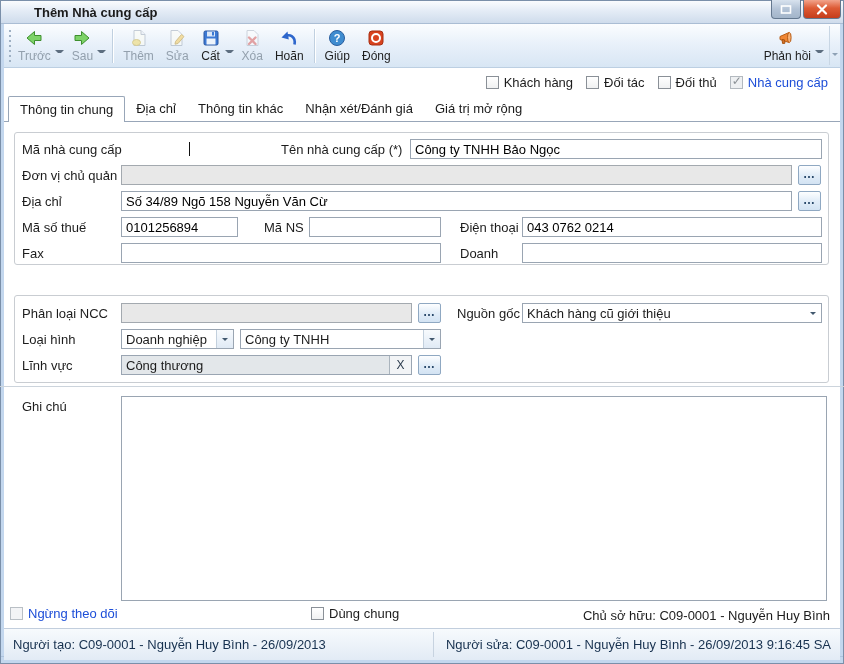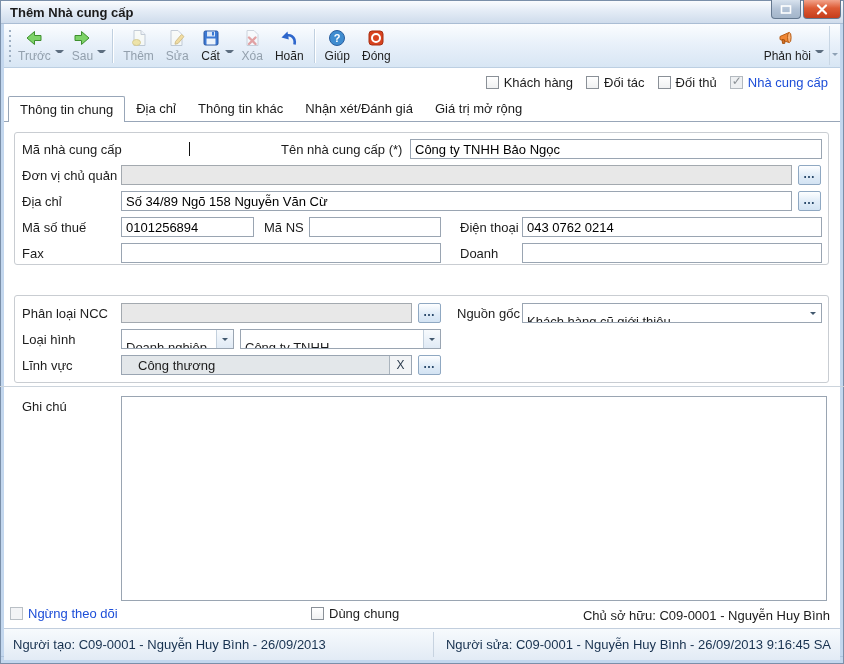--- a/index.html
+++ b/index.html
@@ -10,21 +10,21 @@
             box-shadow: inset 0 0 0 1px #7a8fa9; overflow:hidden; }
 
   
   .frame-left  { position:absolute; left:1px;  top:24px; bottom:1px; width:3px;  background:#c3d7ee; }
   .frame-right { position:absolute; right:1px; top:24px; bottom:1px; width:3px;  background:#c3d7ee; }
   .frame-bottom{ position:absolute; left:1px; right:1px; bottom:1px; height:7px; background:#c3d7ee; border-top:1px solid #aec3dd; }
 
   
   .titlebar { position:absolute; left:1px; top:1px; right:1px; height:23px;
               background:linear-gradient(#fafcfe, #e4ecf6 45%, #cfdcec);
-              border-bottom:1px solid #aabdd4; display:flex; align-items:center; }
+              border-bottom:1px solid #aabdd4; display:flex; align-items:center;padding-left:24px; }
   .title-text { margin-left:9px; font-weight:bold; color:#1b1b1b; }
   .winbtn { position:absolute; top:0; height:19px; border:1px solid #64788f; border-top:none;
             border-radius:0 0 4px 4px; display:flex; align-items:center; justify-content:center; }
   .winbtn-max  { left:771px; width:30px; background:linear-gradient(#d8e2ee, #b3c3d6 50%, #a3b5ca); }
   .winbtn-close{ left:803px; width:38px; background:linear-gradient(#f2a48c, #dd5b35 45%, #c53d1c); }
 
   
   .toolbar { position:absolute; left:4px; right:4px; top:24px; height:44px;
              background:linear-gradient(#fbfdff, #e9f1fa 45%, #d8e6f4);
              border-bottom:1px solid #bccfe2; display:flex; align-items:center; }
@@ -72,28 +72,28 @@
             font-family:"Liberation Sans",sans-serif; font-size:13px; color:#000; padding:0 4px; }
   .finput.focused { border:1px solid #4a90d9; }
   .finput.disabled { background:#e8e8e8; border-color:#a3a9af; }
   .caret { position:absolute; left:189px; top:142px; width:1px; height:14px; background:#111; }
 
   .browse { position:absolute; width:23px; height:20px; border:1px solid #8fa8c2; border-radius:2px;
             background:linear-gradient(#fdfeff,#e2edf8 50%,#d3e3f3); color:#274769; font-weight:bold;
             font-size:12px; text-align:center; line-height:16px; letter-spacing:1px; }
 
   .combo { position:absolute; height:20px; border:1px solid #9aa5b2; background:#fff; display:flex; }
-  .combo .ctext { flex:1; padding:2px 4px; white-space:nowrap; overflow:hidden;margin-top:8px; }
+  .combo .ctext { flex:1; padding:2px 4px; white-space:nowrap; overflow:hidden; }
   .combo .cbtn { width:17px; background:linear-gradient(#f7fafd,#e0eaf5); border-left:1px solid #c3d0dd;
                  display:flex; align-items:center; justify-content:center; }
   .combo .cbtn.flat { background:#fff; border-left:none; }
   .tri { border:3.5px solid transparent; border-top-color:#42586e; margin-top:3px; }
 
   .token { position:absolute; height:20px; border:1px solid #9aa5b2; background:#e3e7ea; display:flex; }
-  .token .ttext { flex:1; padding:2px 4px;margin-left:12px; }
+  .token .ttext { flex:1; padding:2px 4px; }
   .token .tclear { width:22px; border-left:1px solid #aab4bd; background:#f2f4f6; text-align:center;
                    line-height:18px; color:#2b3b4d; font-size:12px; }
 
   .hsep { position:absolute; left:0; top:386px; width:844px; height:1px; background:#ccd4dc; }
 
   .notes-area { position:absolute; left:121px; top:396px; width:706px; height:205px;
                 border:1px solid #9aa5b2; resize:none; font-family:"Liberation Sans",sans-serif;
                 font-size:13px; background:#fff; }
 
   
@@ -290,21 +290,21 @@
 
   <span class="flabel" style="left:22px;top:168px">Đơn vị chủ quản</span>
   <input class="finput disabled" style="left: 121px; top: 165px; width: 671px;" disabled="" value="">
   <div class="browse" style="left:798px;top:165px">…</div>
 
   <span class="flabel" style="left:22px;top:194px">Địa chỉ</span>
   <input class="finput" style="left: 121px; top: 191px; width: 671px;" value="Số 34/89 Ngõ 158 Nguyễn Văn Cừ">
   <div class="browse" style="left:798px;top:191px">…</div>
 
   <span class="flabel" style="left:22px;top:220px">Mã số thuế</span>
-  <input class="finput" style="left: 121px; top: 217px; width: 133px;" value="0101256894">
+  <input class="finput" style="left: 121px; top: 217px; width: 117px;" value="0101256894">
   <span class="flabel" style="left:264px;top:220px">Mã NS</span>
   <input class="finput" style="left: 309px; top: 217px; width: 132px;" value="">
   <span class="flabel" style="left:460px;top:220px">Điện thoại</span>
   <input class="finput" style="left: 522px; top: 217px; width: 300px;" value="043 0762 0214">
 
   <span class="flabel" style="left:22px;top:246px">Fax</span>
   <input class="finput" style="left: 121px; top: 243px; width: 320px;" value="">
   <span class="flabel" style="left:460px;top:246px">Doanh</span>
   <input class="finput" style="left: 522px; top: 243px; width: 300px;" value="">
 

